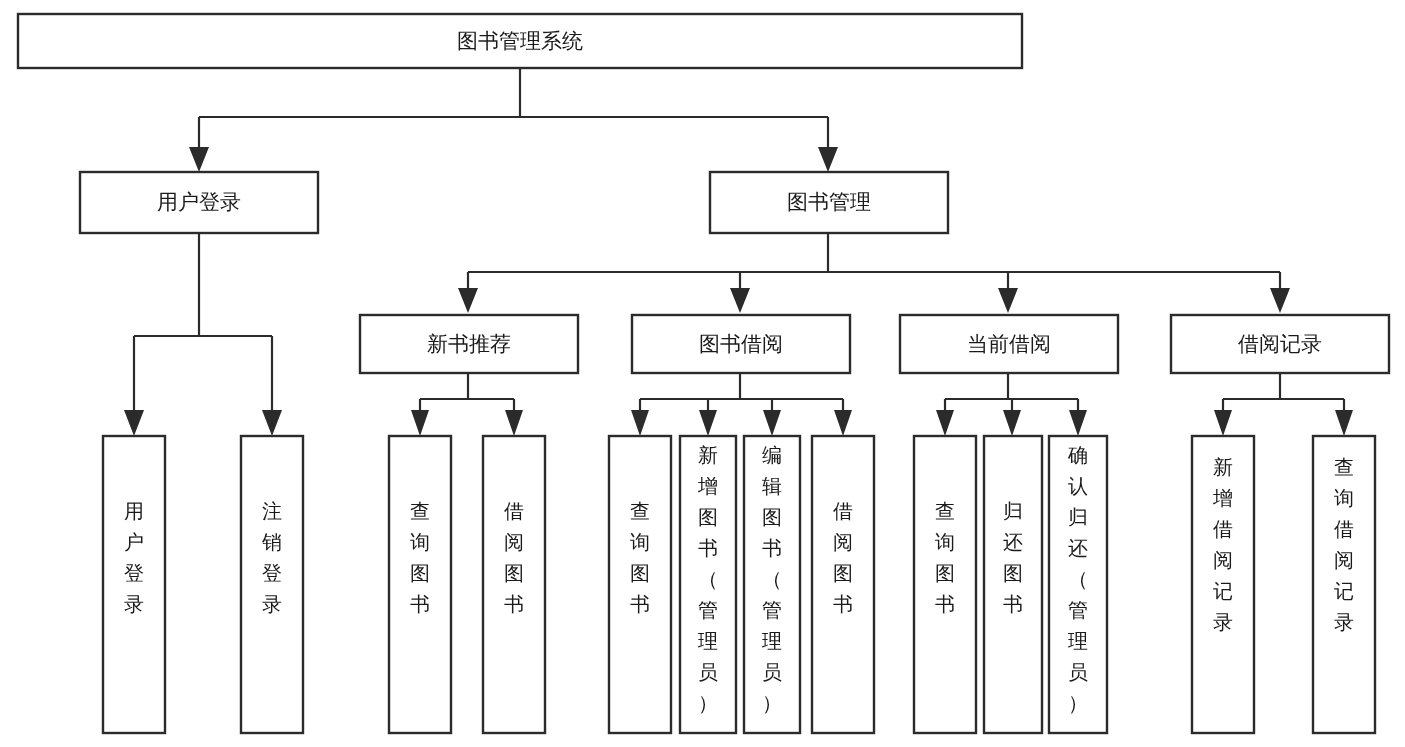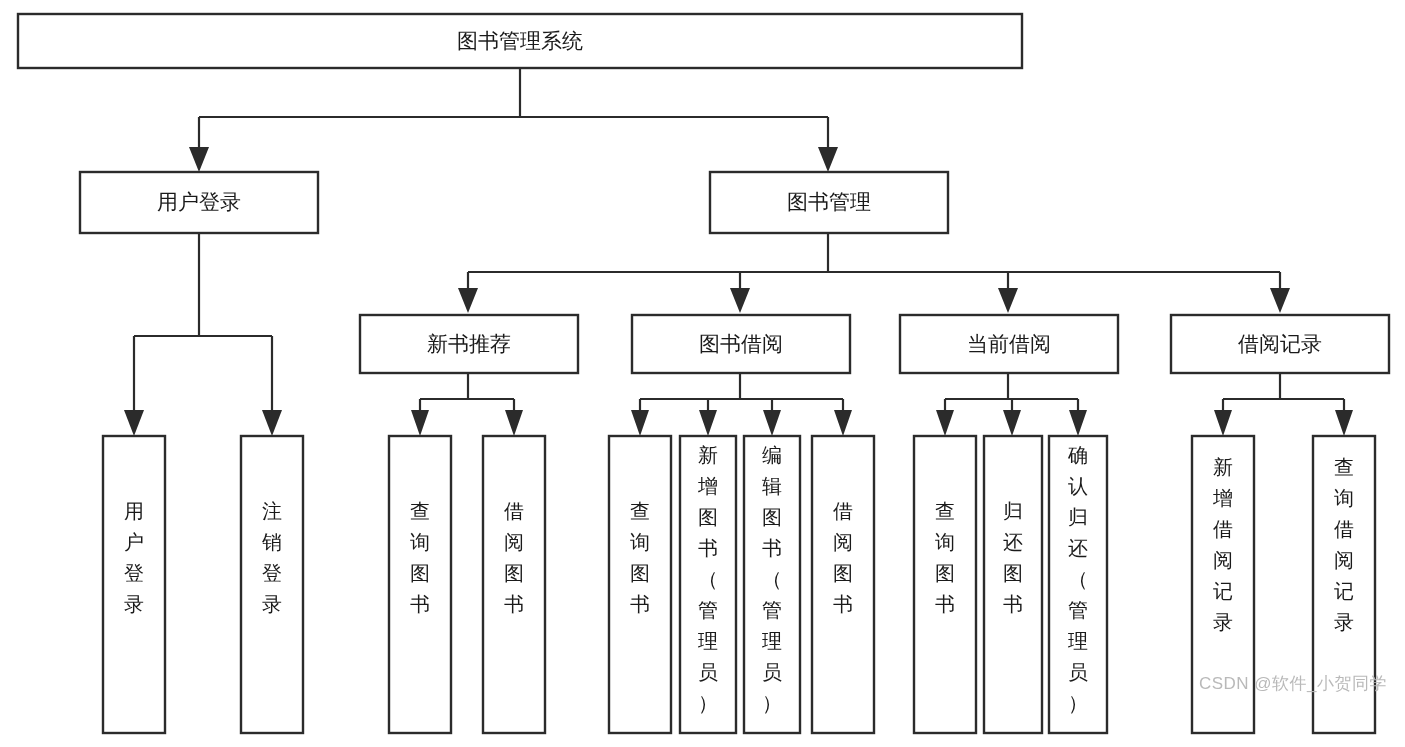--- a/index.html
+++ b/index.html
@@ -243,14 +243,13 @@
       <rect class="node-rect" x="1192" y="436" width="62" height="297"></rect>
       <text class="node-label-v" x="1223" y="474"><tspan x="1223" dy="0">新</tspan><tspan x="1223" dy="31">增</tspan><tspan x="1223" dy="31">借</tspan><tspan x="1223" dy="31">阅</tspan><tspan x="1223" dy="31">记</tspan><tspan x="1223" dy="31">录</tspan></text>
     </g>
 
     <g>
       <rect class="node-rect" x="1313" y="436" width="62" height="297"></rect>
       <text class="node-label-v" x="1344" y="474"><tspan x="1344" dy="0">查</tspan><tspan x="1344" dy="31">询</tspan><tspan x="1344" dy="31">借</tspan><tspan x="1344" dy="31">阅</tspan><tspan x="1344" dy="31">记</tspan><tspan x="1344" dy="31">录</tspan></text>
     </g>
   </svg>
 
-  <div class="watermark">CSDN @软件_小贺同学</div>
 </div>
 
 </body></html>

